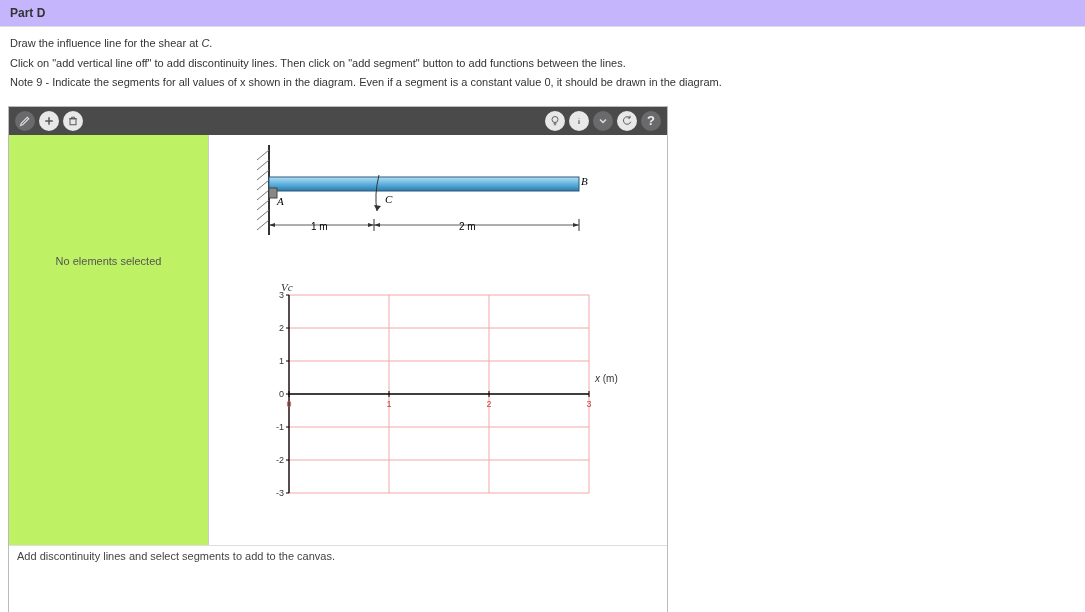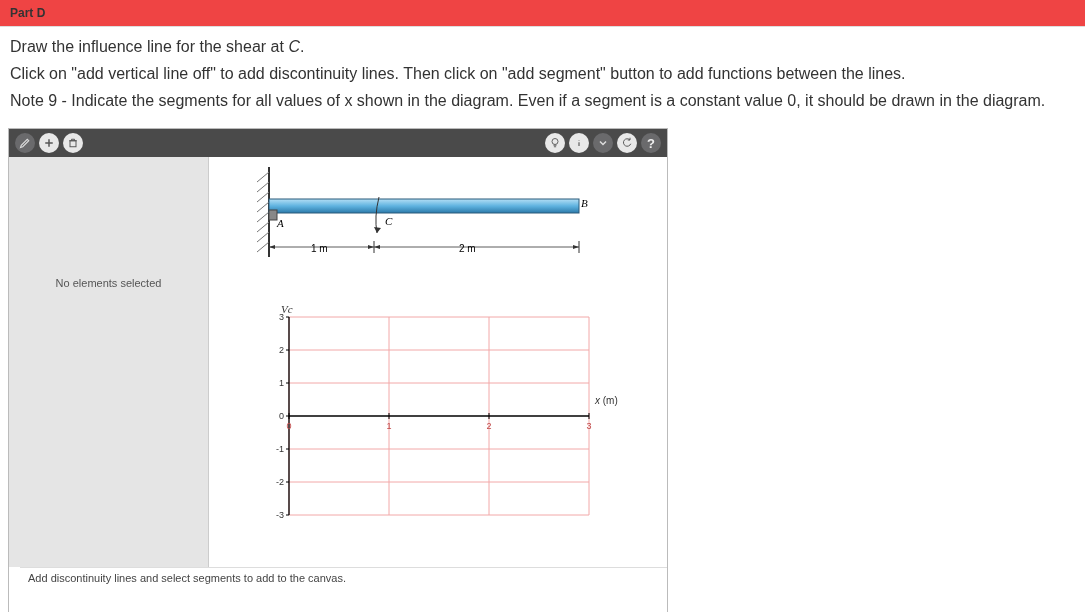--- a/index.html
+++ b/index.html
@@ -1,30 +1,30 @@
 <!DOCTYPE html>
 <html><head>
 <meta charset="utf-8">
 <style>
 * { box-sizing: border-box; margin: 0; padding: 0; }
 body { font-family: Arial, Helvetica, sans-serif; font-size: 12px; color: #333; background: #fff; width: 1085px; }
-.part-header { background: #ef4444; border-bottom: 1px solid #ddd; padding: 6px 10px; font-size: 12px; font-weight: bold; }
-.problem-desc { padding: 8px 10px 12px; font-size: 16px; line-height: 1.5; }
+.part-header { background: #c4b5fd; border-bottom: 1px solid #ddd; padding: 6px 10px; font-size: 12px; font-weight: bold; }
+.problem-desc { padding: 8px 10px 12px; font-size: 11px; line-height: 1.5; }
 .problem-desc p { margin-bottom: 3px; }
 .italic { font-style: italic; }
 .workspace-wrap { margin: 0 8px; border: 1px solid #bbb; width: 660px; }
 .toolbar { height: 28px; background: #4a4a4a; display: flex; align-items: center; justify-content: space-between; padding: 0 6px; }
 .toolbar-left, .toolbar-right { display: flex; gap: 4px; }
 .tb-btn { width: 20px; height: 20px; border-radius: 10px; background: #e8e8e8; display: flex; align-items: center; justify-content: center; cursor: pointer; border: none; color: #333; }
 .tb-btn.dark { background: #6a6a6c; color: #ddd; }
 .tb-btn svg { width: 12px; height: 12px; }
 .workspace-body { display: flex; height: 410px; background: #fff; }
-.left-panel { width: 200px; background: #e5e5e5; border-right: 1px solid #ccc; display: flex; align-items: flex-start; justify-content: center; padding-top: 120px; font-size: 11px; color: #555; }
+.left-panel { width: 200px; background: #bef264; border-right: 1px solid #ccc; display: flex; align-items: flex-start; justify-content: center; padding-top: 120px; font-size: 11px; color: #555; }
 .canvas-area { flex: 1; position: relative; background: #fff; }
-.status-bar { height: 24px; border-top: 1px solid #ddd; padding: 4px 8px; font-size: 11px; color: #444; background: #fff; margin-left: 11px; }
+.status-bar { height: 24px; border-top: 1px solid #ddd; padding: 4px 8px; font-size: 11px; color: #444; background: #fff; }
 .empty-bottom { height: 48px; background:#fff;}
 
 .beam-diagram { position: absolute; left: 20px; top: 10px; width: 370px; height: 120px; }
 
 .plot { position: absolute; left: 20px; top: 150px; width: 400px; height: 230px; }
 .plot-ylabel { position: absolute; left: 52px; top: -4px; font-style: italic; font-size: 11px; font-family: Liberation Serif, serif; }
 .plot-xlabel { position: absolute; left: 366px; top: 88px; font-style: italic; font-size: 10px; }
 .plot-xlabel .unit { font-style: normal; }
 </style>
 </head>

